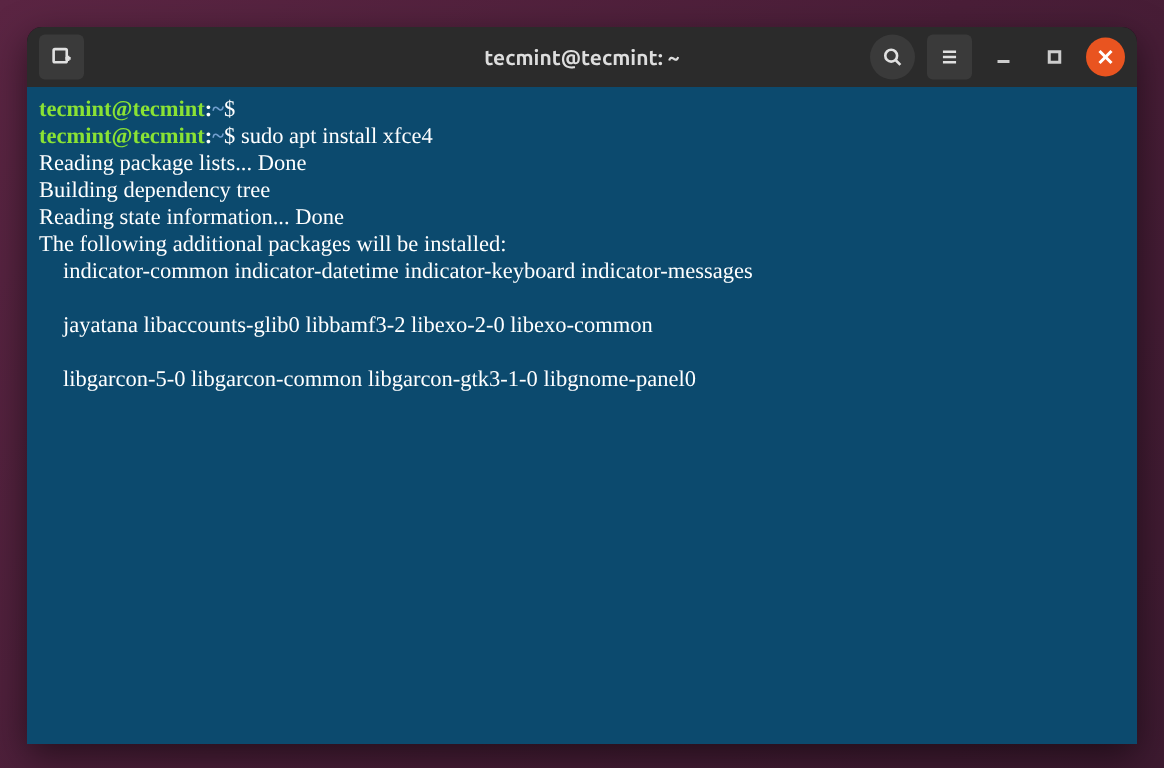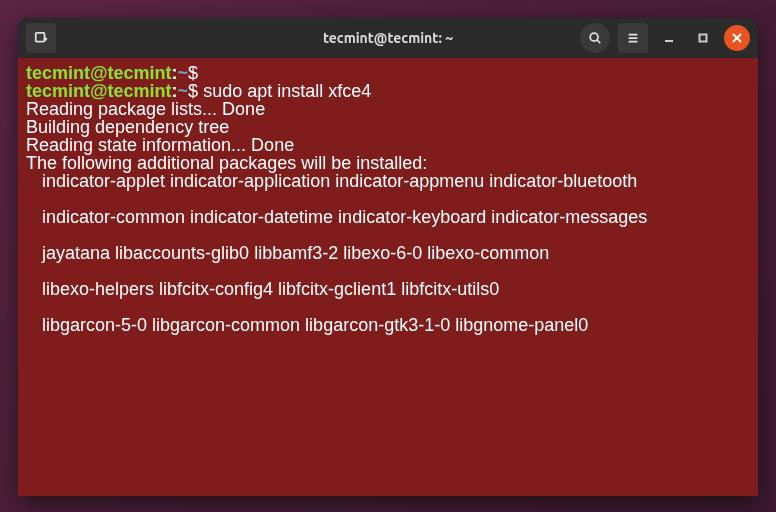--- a/index.html
+++ b/index.html
@@ -65,28 +65,28 @@
       align-items: center;
       justify-content: center;
       cursor: pointer;
     }
     .win-ctrl svg { width: 10px; height: 10px; stroke: #ccc; stroke-width: 2; fill: none; }
     .win-ctrl.close { background: #e95420; }
     .win-ctrl.close svg { stroke: #fff; }
     .spacer { flex: 1; }
     .terminal-body {
       flex: 1;
-      background: #7f1d1d;
+      background: #0c4a6e;
       padding: 6px 8px;
-      font-size: 18px;
+      font-size: 15px;
       line-height: 18px;
       color: #ffffff;
       overflow: hidden;
       white-space: pre;
-      font-family: Liberation Sans, sans-serif;
+      font-family: Liberation Serif, serif;
     }
     .prompt-user { color: #8ae234; font-weight: bold; }
     .prompt-colon { color: #ffffff; font-weight: bold; }
     .prompt-path { color: #729fcf; font-weight: bold; }
     .prompt-dollar { color: #ffffff; }
     .cmd { color: #ffffff; }
     .out { color: #ffffff; }
     .pkg-line { padding-left: 16px; display: block; }
   </style>
 </head>
@@ -138,24 +138,22 @@
       </div>
     </div>
   </div>
 
   <div class="terminal-body"><span class="prompt-user">tecmint@tecmint</span><span class="prompt-colon">:</span><span class="prompt-path">~</span><span class="prompt-dollar">$</span><span class="cmd"></span>
 <span class="prompt-user">tecmint@tecmint</span><span class="prompt-colon">:</span><span class="prompt-path">~</span><span class="prompt-dollar">$</span> <span class="cmd">sudo apt install xfce4</span>
 <span class="out">Reading package lists... Done</span>
 <span class="out">Building dependency tree</span>
 <span class="out">Reading state information... Done</span>
 <span class="out">The following additional packages will be installed:</span>
-<span class="pkg-line out">indicator-applet indicator-application indicator-appmenu indicator-bluetooth</span>
 <span class="pkg-line out">indicator-common indicator-datetime indicator-keyboard indicator-messages</span>
-<span class="pkg-line out">jayatana libaccounts-glib0 libbamf3-2 libexo-6-0 libexo-common</span>
-<span class="pkg-line out">libexo-helpers libfcitx-config4 libfcitx-gclient1 libfcitx-utils0</span>
+<span class="pkg-line out">jayatana libaccounts-glib0 libbamf3-2 libexo-2-0 libexo-common</span>
 <span class="pkg-line out">libgarcon-5-0 libgarcon-common libgarcon-gtk3-1-0 libgnome-panel0</span>
 
 
 
 
 
 
 
 
 </div>

